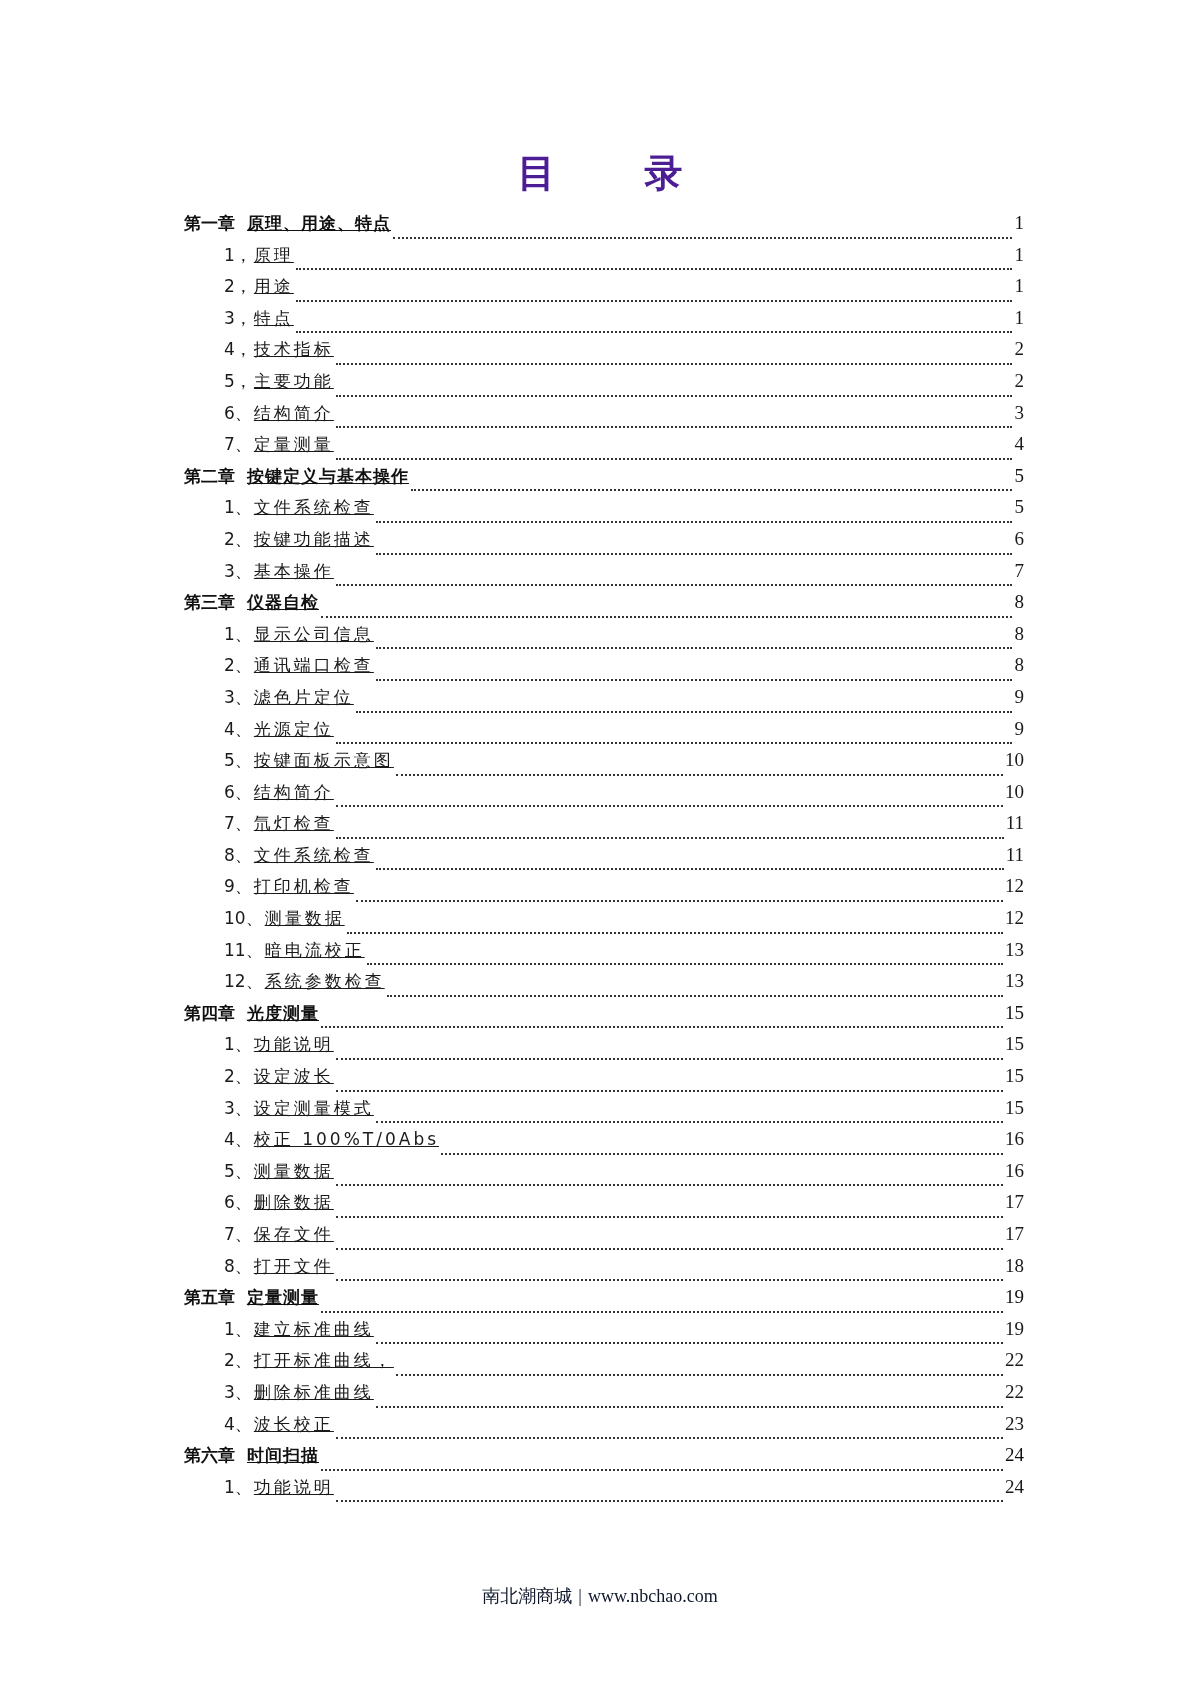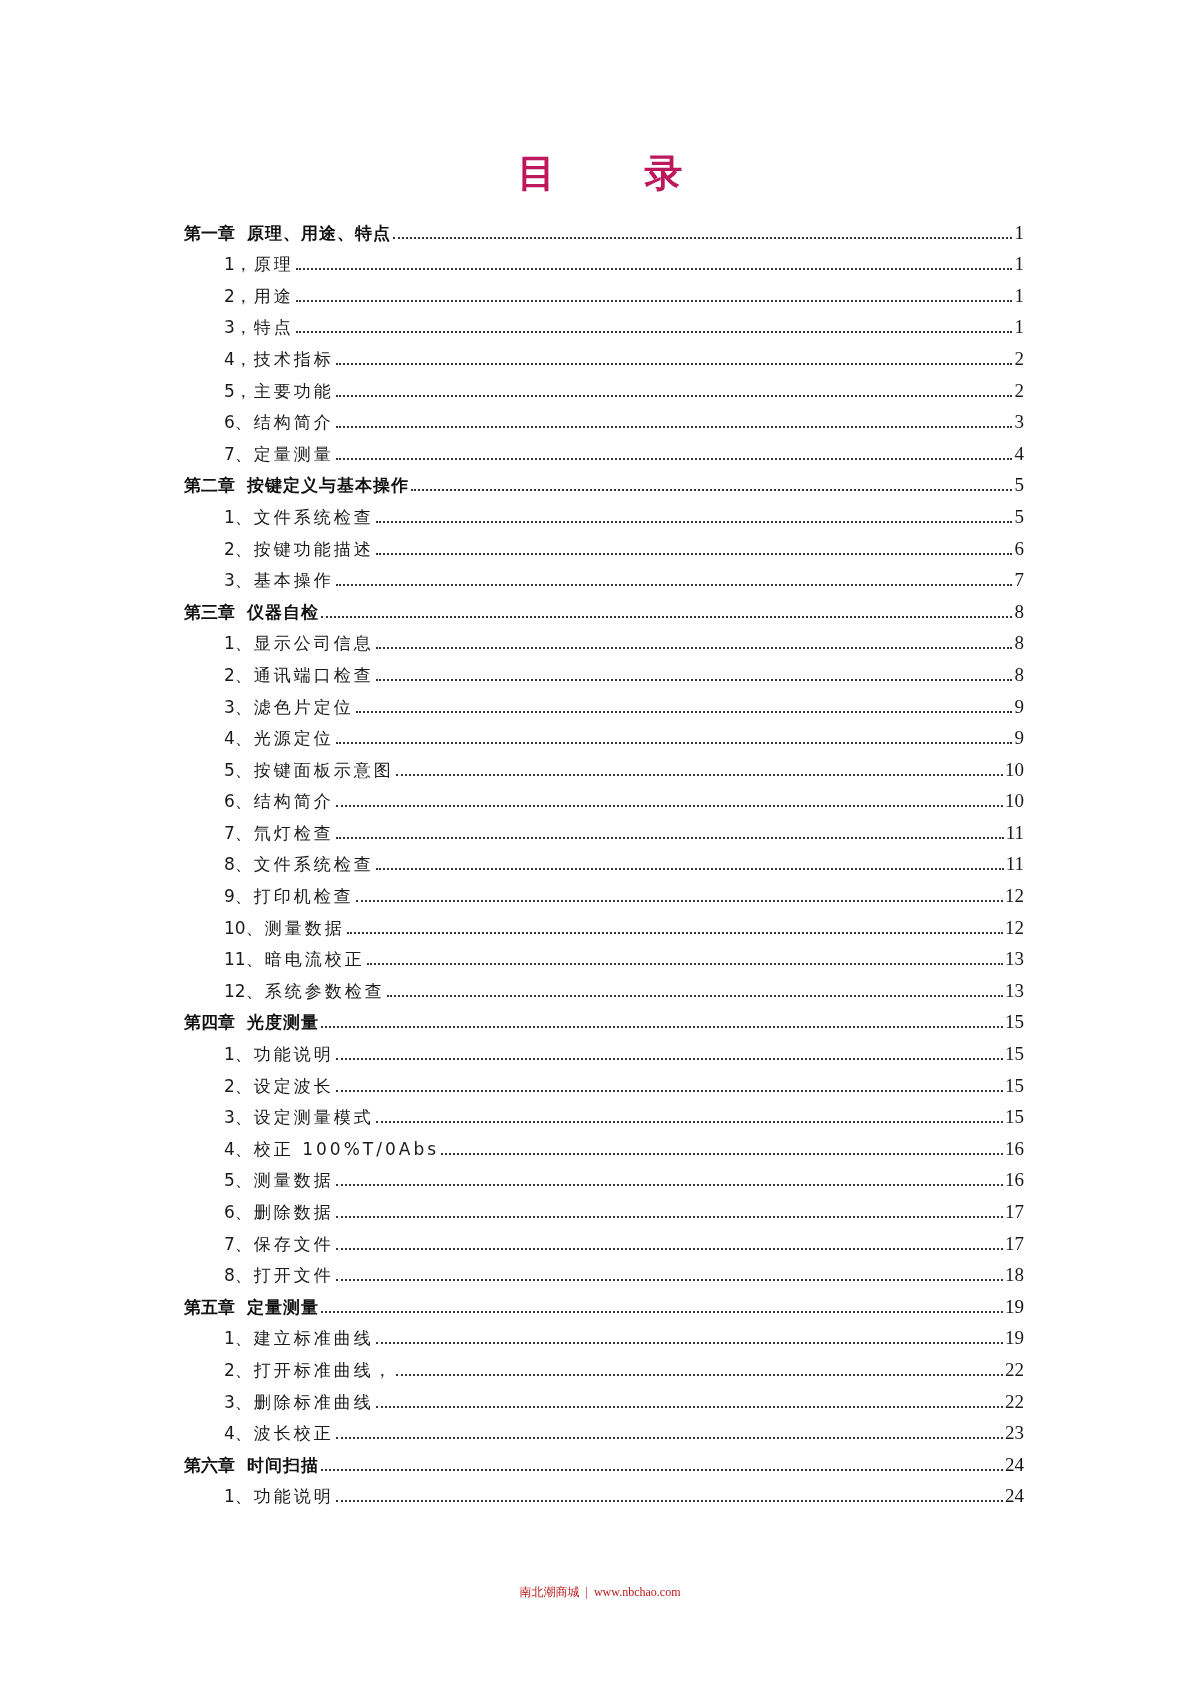--- a/index.html
+++ b/index.html
@@ -20,32 +20,32 @@
       top: 148px;
       left: 0;
       width: 1200px;
       text-align: center;
       font-family: "DejaVu Sans", sans-serif;
       font-weight: bold;
       font-size: 38px;
       letter-spacing: 38px;
       text-indent: 38px;
       line-height: 50px;
-      color: #be185d;
+      color: #4c1d95;
     }
     .toc {
       position: absolute;
       top: 212px;
       left: 184px;
       width: 840px;
     }
     .toc-row {
       height: 31.6px;
       display: flex;
-      align-items: flex-end;
+      align-items: flex-start;
       font-size: 17px;
       line-height: 22px;
       white-space: nowrap;
     }
     .toc-row.chapter {
       font-family: "DejaVu Sans", sans-serif;
       font-weight: bold;
       padding-left: 0;
       letter-spacing: 1px;
     }
@@ -57,20 +57,21 @@
     }
     .toc-row .num {
       margin-right: 2px;
       letter-spacing: 0;
     }
     .toc-row.chapter .num {
       margin-right: 12px;
     }
     .toc-row .label {
       flex: 0 0 auto;
+      text-decoration: underline;
     }
     .toc-row .leader {
       flex: 1 1 auto;
       border-bottom: 2px dotted #333;
       margin: 0 2px 5px 2px;
       height: 0;
       align-self: flex-end;
     }
     .toc-row .page {
       font-family: "Liberation Serif", "DejaVu Serif", serif;
@@ -80,22 +81,22 @@
       min-width: 10px;
       text-align: right;
     }
     .footer {
       position: absolute;
       top: 1584px;
       left: 0;
       width: 1200px;
       text-align: center;
       font-family: "Liberation Serif", "DejaVu Serif", serif;
-      font-size: 12px;
-      color: #b91c1c;
+      font-size: 18px;
+      color: #0f172a;
     }
     .footer .sep {
       margin: 0 6px;
     }
   </style>
 </head>
 <body>
 
 <div class="page-title">目  录</div>
 

